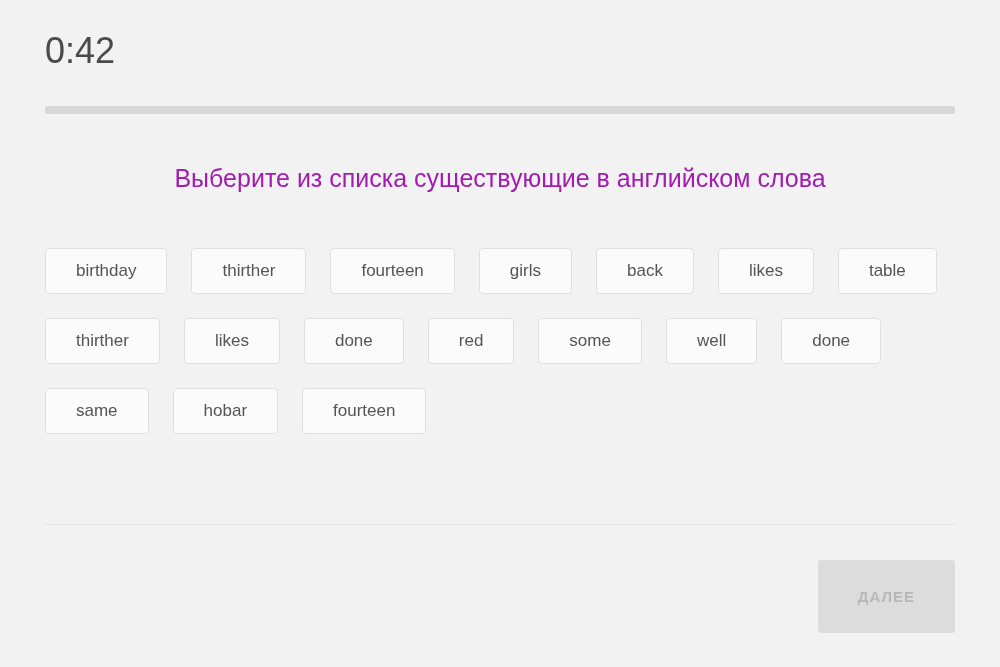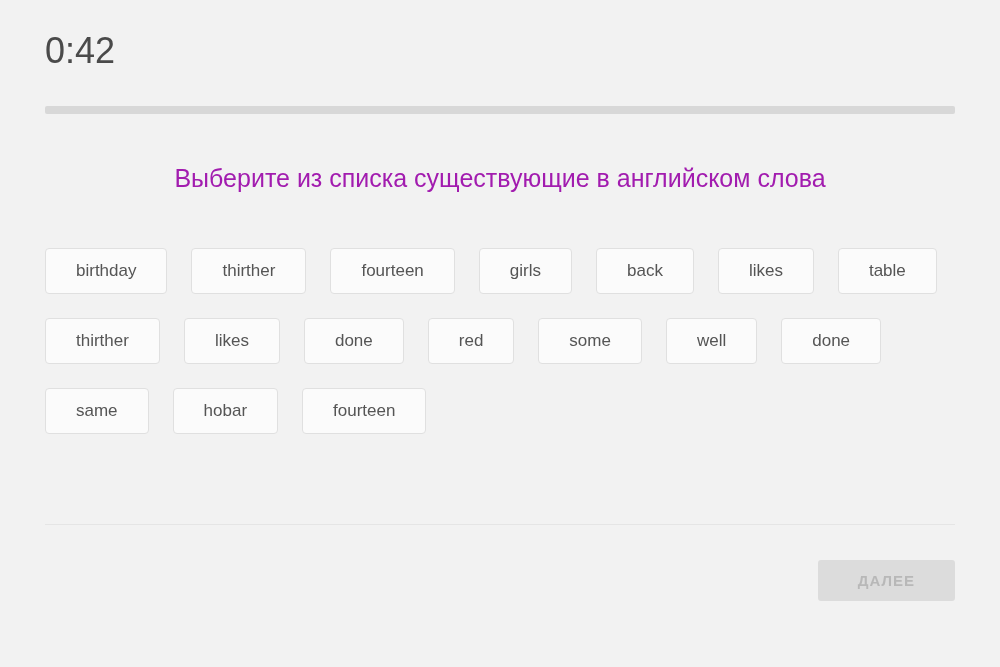--- a/index.html
+++ b/index.html
@@ -61,21 +61,21 @@
       margin-bottom: 35px;
     }
     .footer {
       display: flex;
       justify-content: flex-end;
     }
     .next-button {
       background: #dcdcdc;
       border: none;
       border-radius: 3px;
-      padding: 12px 40px;
+      padding: 28px 40px;
       font-size: 15px;
       font-weight: bold;
       color: #b8b8b8;
       letter-spacing: 1px;
       cursor: pointer;
       font-family: inherit;
     }
   </style>
 </head>
 <body>

